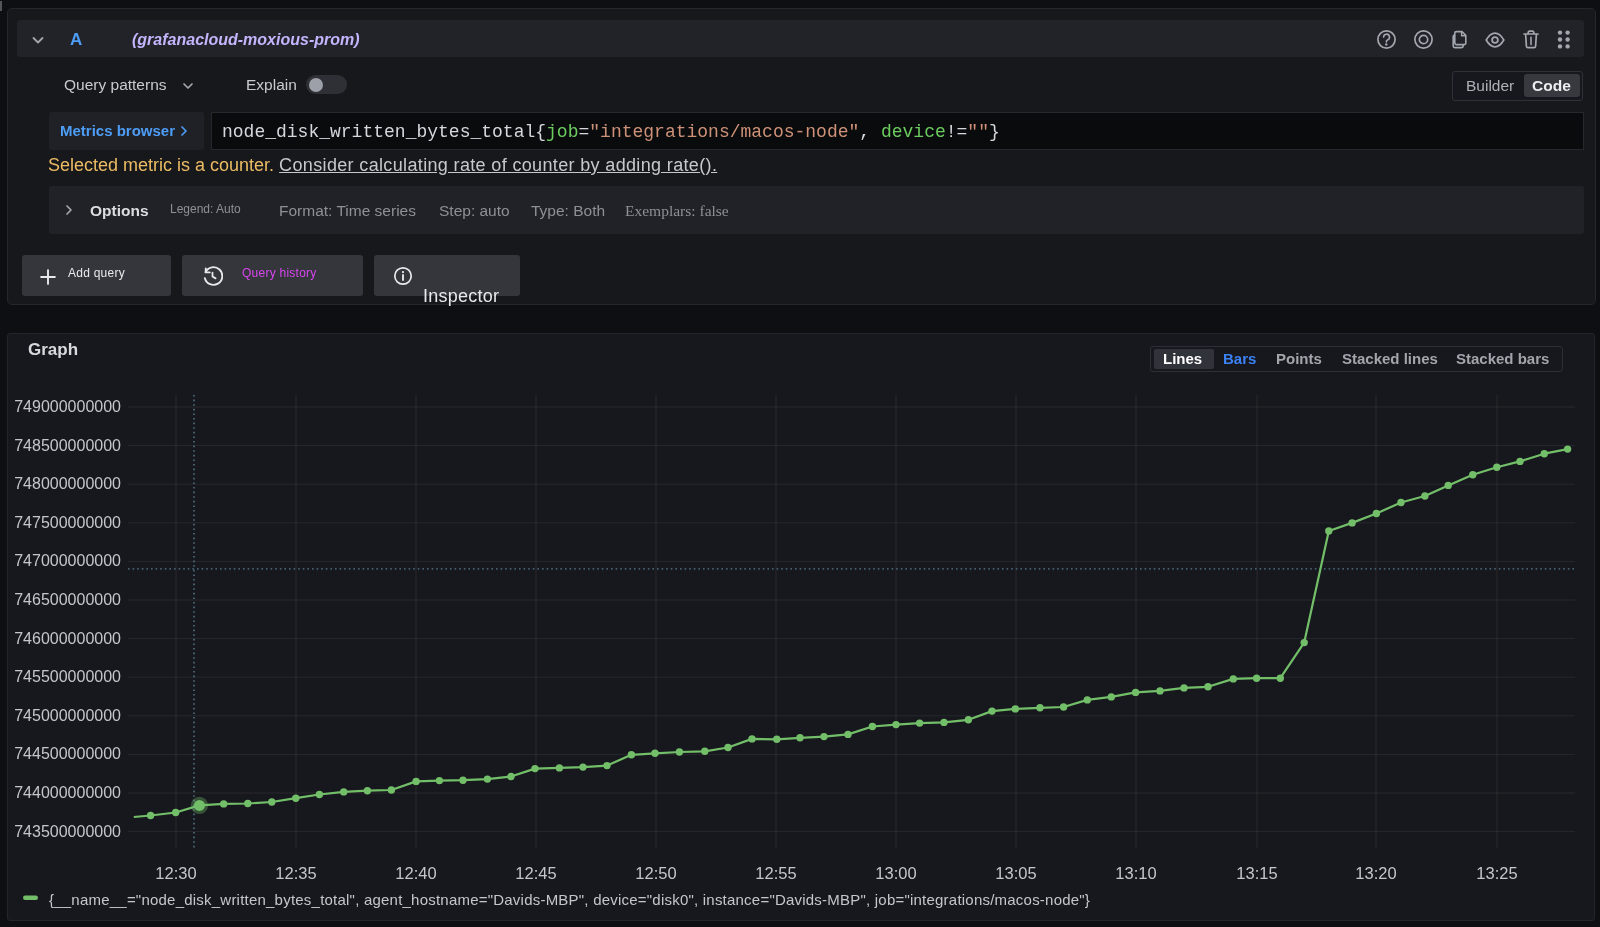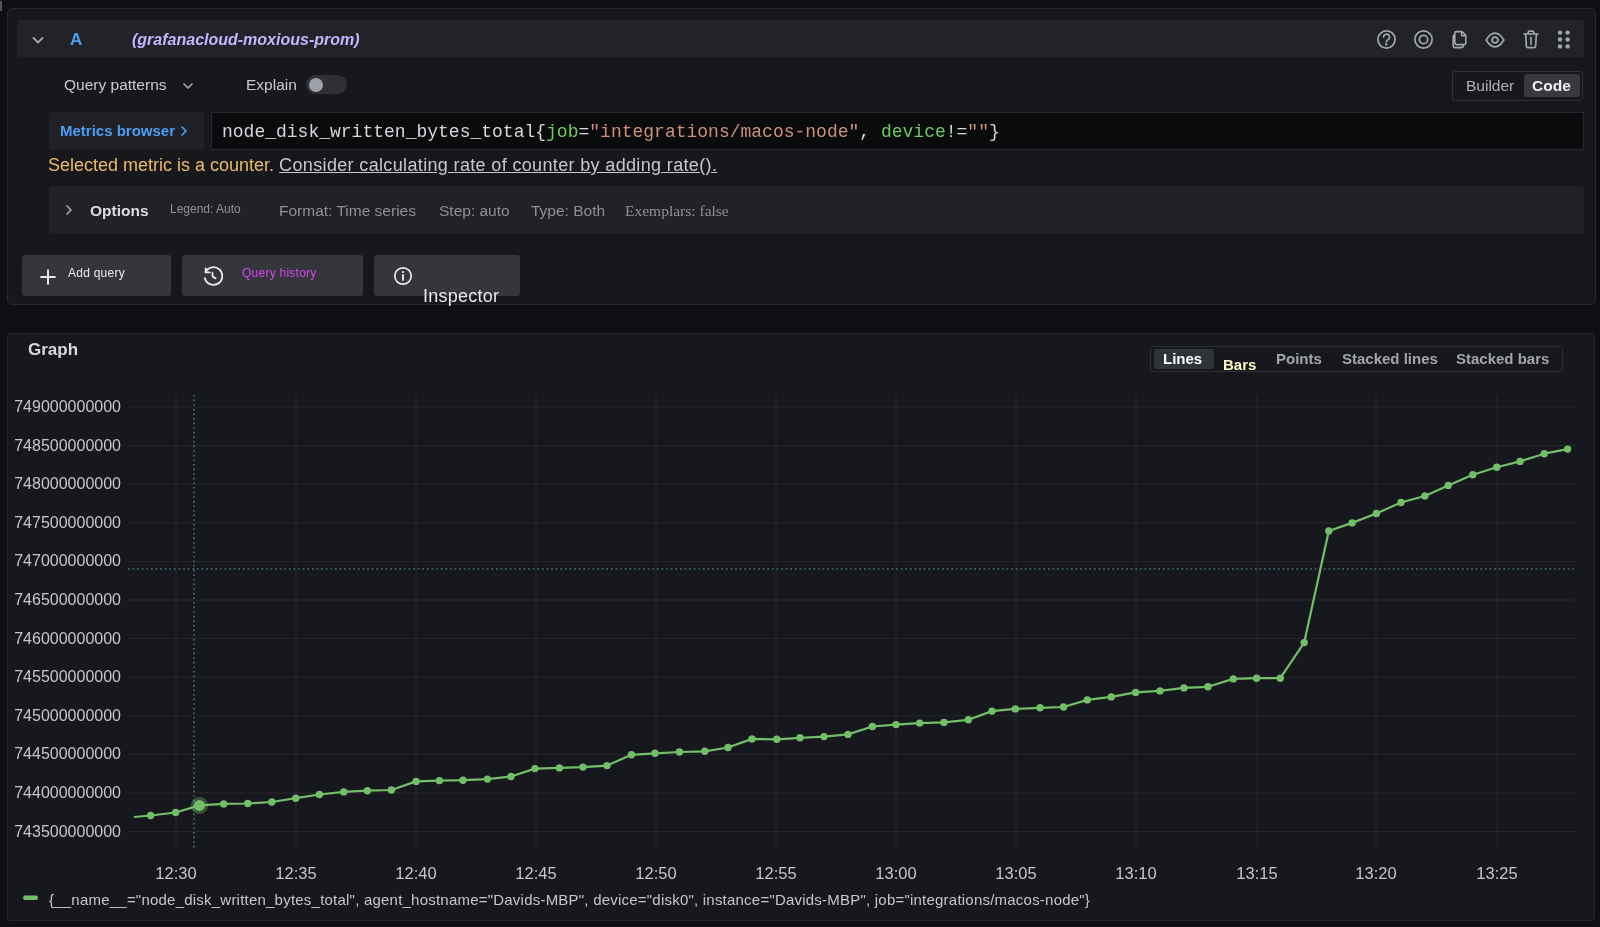--- a/index.html
+++ b/index.html
@@ -111,21 +111,21 @@
     <path d="M9.5 8.5 V13.4" stroke="currentColor" stroke-width="1.8" stroke-linecap="round"></path>
   </svg>
 <div class="abs" style="left:423px; top:266px; font-size:18px; letter-spacing:0.25px; font-weight:500; color:#e8e9eb;margin-top:20px;">Inspector</div>
 
 <div class="abs" style="left:7px; top:333px; width:1588px; height:588px; background:#17181d; border:1px solid #23252b; border-radius:3px;"></div>
 <div class="abs" style="left:28px; top:340px; font-size:17px; font-weight:700; color:#d8d9dd;">Graph</div>
 
 <div class="abs" style="left:1150px; top:346px; width:413px; height:26px; border:1px solid #2c2f36; border-radius:3px;"></div>
 <div class="abs" style="left:1154px; top:349px; width:60px; height:20px; background:#31333b; border-radius:2px;"></div>
 <div class="abs" style="left:1163px; top:350px; font-size:15px; font-weight:700; color:#ffffff;">Lines</div>
-<div class="abs" style="left:1223px; top:350px; font-size:15px; font-weight:700; color:#fef9c3;margin-top:6px;">Bars</div>
+<div class="abs" style="left:1223px; top:350px; font-size:15px; font-weight:700; color:#3b82f6;">Bars</div>
 <div class="abs" style="left:1276px; top:350px; font-size:15px; font-weight:700; color:#a2a5ac;">Points</div>
 <div class="abs" style="left:1342px; top:350px; font-size:15px; font-weight:700; color:#a2a5ac;">Stacked lines</div>
 <div class="abs" style="left:1456px; top:350px; font-size:15px; font-weight:700; color:#a2a5ac;">Stacked bars</div>
 
 <svg class="abs" style="left:0; top:0;" width="1600" height="927" viewBox="0 0 1600 927">
 
   <g stroke="rgba(204,204,220,0.085)" stroke-width="1">
     <line x1="128" y1="407" x2="1575" y2="407"></line>
     <line x1="128" y1="445.6" x2="1575" y2="445.6"></line>
     <line x1="128" y1="484.2" x2="1575" y2="484.2"></line>

